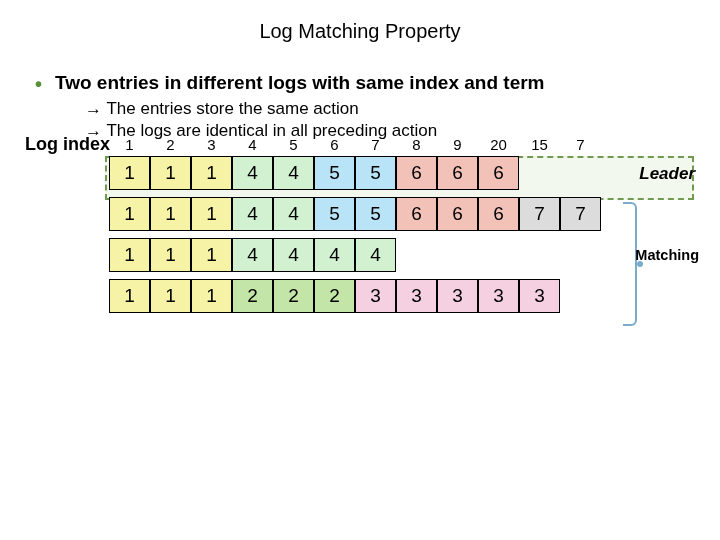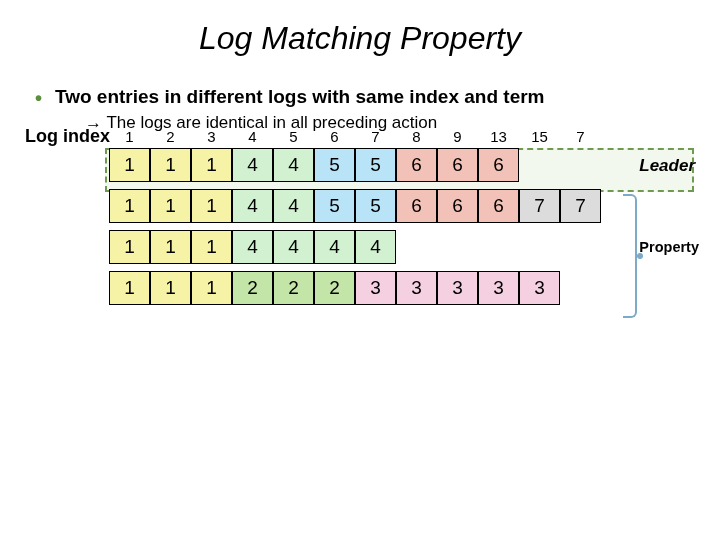--- a/index.html
+++ b/index.html
@@ -7,24 +7,23 @@
     padding: 20px 25px;
     font-family: Arial, Helvetica, sans-serif;
     color: #000;
     width: 720px;
     height: 540px;
     box-sizing: border-box;
     background: #fff;
   }
   .title {
     text-align: center;
-    font-size: 32px;
+    font-size: 20px;
     font-weight: normal;
     margin: 0 0 28px 0;
-    font-style: italic;
   }
   .bullets {
     margin: 0 0 6px 0;
     padding: 0;
     list-style: none;
   }
   .bullets > li {
     position: relative;
     padding-left: 30px;
     font-size: 19px;
@@ -161,47 +160,48 @@
 </style>
 </head>
 <body>
 
 <h1 class="title">Log Matching Property</h1>
 
 <ul class="bullets">
   <li>
     <span>Two entries in different logs with same index and term</span>
     <ul class="sub">
+      <li><span class="arrow">→ The entries store the same action</span></li>
       <li><span class="arrow">→ The logs are identical in all preceding action</span></li>
     </ul>
   </li>
 </ul>
 
 <div class="logwrap">
   <div class="logindex-label">Log index</div>
 
   <div class="index-row">
     <div>1</div>
     <div>2</div>
     <div>3</div>
     <div>4</div>
     <div>5</div>
     <div>6</div>
     <div>7</div>
     <div>8</div>
     <div>9</div>
-    <div>13</div>
+    <div>20</div>
     <div>15</div>
     <div>7</div>
   </div>
 
   <div class="leader-box"></div>
   <div class="leader-label">Leader</div>
   <div class="brace"></div>
-  <div class="followers-label">Property</div>
+  <div class="followers-label">Matching</div>
 
   <div class="rows" id="rows">
       <div class="logrow">
         <div class="cell c1">1</div>
         <div class="cell c1">1</div>
         <div class="cell c1">1</div>
         <div class="cell c3">4</div>
         <div class="cell c3">4</div>
         <div class="cell c4">5</div>
         <div class="cell c4">5</div>

